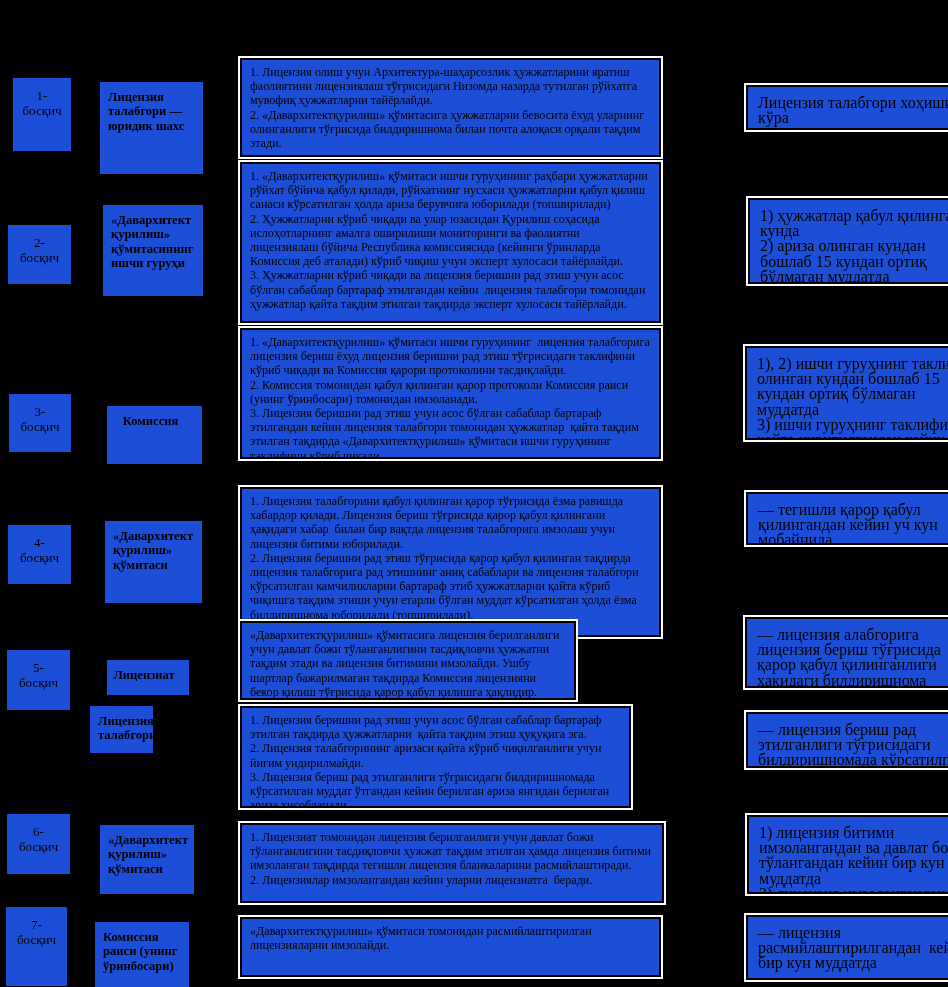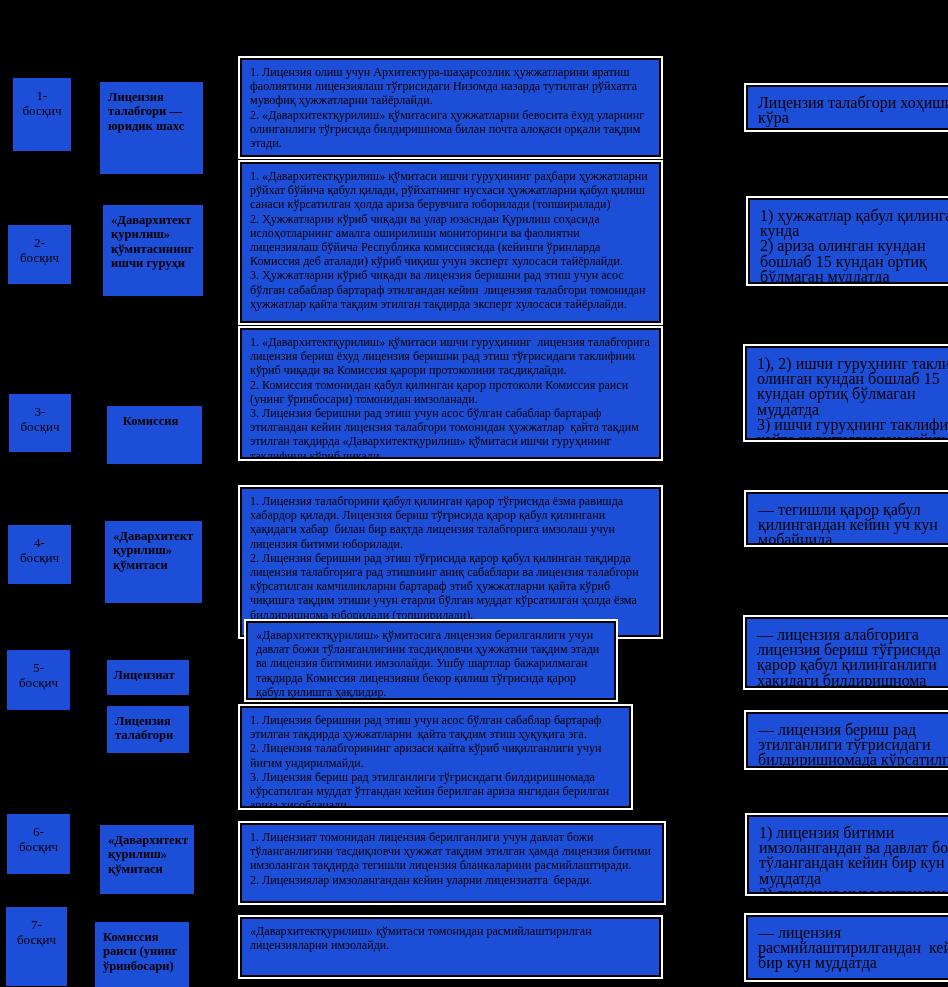--- a/index.html
+++ b/index.html
@@ -77,36 +77,36 @@
   <div class="box stage" style="left:7px;top:814px;width:63px;height:60px">6-
 босқич</div>
   <div class="box stage" style="left:6px;top:907px;width:61px;height:79px">7-
 босқич</div>
 
   <div class="box actor" style="left:100px;top:70px;width:103px;height:92px">Лицензия талабгори — юридик шахс</div>
   <div class="box actor" style="left:103px;top:193px;width:100px;height:91px">«Давархитект қурилиш» қўмитасининг ишчи гуруҳи</div>
   <div class="box actor center" style="left:107px;top:394px;width:95px;height:58px">Комиссия</div>
   <div class="box actor" style="left:105px;top:509px;width:97px;height:82px">«Давархитект қурилиш» қўмитаси</div>
   <div class="box actor center" style="left:107px;top:648px;width:82px;height:35px">Лицензиат</div>
-  <div class="box actor" style="left:107px;top:694px;width:82px;height:47px">Лицензия талабгори</div>
+  <div class="box actor" style="left:90px;top:694px;width:63px;height:47px">Лицензия талабгори</div>
   <div class="box actor" style="left:100px;top:813px;width:94px;height:69px">«Давархитект қурилиш» қўмитаси</div>
   <div class="box actor" style="left:95px;top:910px;width:94px;height:71px">Комиссия раиси (унинг ўринбосари)</div>
 
   <div class="box action" style="left:240px;top:58px;width:421px;height:99px">1. Лицензия олиш учун Архитектура-шаҳарсозлик ҳужжатларини яратиш фаолиятини лицензиялаш тўғрисидаги Низомда назарда тутилган рўйхатга мувофиқ ҳужжатларни тайёрлайди.
 2. «Давархитектқурилиш» қўмитасига ҳужжатларни бевосита ёхуд уларнинг олинганлиги тўғрисида билдиришнома билан почта алоқаси орқали тақдим этади.</div>
   <div class="box action" style="left:240px;top:162px;width:421px;height:161px">1. «Давархитектқурилиш» қўмитаси ишчи гуруҳининг раҳбари ҳужжатларни рўйхат бўйича қабул қилади, рўйхатнинг нусхаси ҳужжатларни қабул қилиш санаси кўрсатилган ҳолда ариза берувчига юборилади (топширилади)
 2. Ҳужжатларни кўриб чиқади ва улар юзасидан Қурилиш соҳасида ислоҳотларнинг амалга оширилиши мониторинги ва фаолиятни лицензиялаш бўйича Республика комиссиясида (кейинги ўринларда Комиссия деб аталади) кўриб чиқиш учун эксперт хулосаси тайёрлайди.
 3. Ҳужжатларни кўриб чиқади ва лицензия беришни рад этиш учун асос бўлган сабаблар бартараф этилгандан кейин  лицензия талабгори томонидан ҳужжатлар қайта тақдим этилган тақдирда эксперт хулосаси тайёрлайди.</div>
   <div class="box action" style="left:240px;top:328px;width:421px;height:131px">1. «Давархитектқурилиш» қўмитаси ишчи гуруҳининг  лицензия талабгорига лицензия бериш ёхуд лицензия беришни рад этиш тўғрисидаги таклифини кўриб чиқади ва Комиссия қарори протоколини тасдиқлайди.
 2. Комиссия томонидан қабул қилинган қарор протоколи Комиссия раиси (унинг ўринбосари) томонидан имзоланади.
 3. Лицензия беришни рад этиш учун асос бўлган сабаблар бартараф этилгандан кейин лицензия талабгори томонидан ҳужжатлар  қайта тақдим этилган тақдирда «Давархитектқурилиш» қўмитаси ишчи гуруҳининг таклифини кўриб чиқади.</div>
   <div class="box action" style="left:240px;top:487px;width:421px;height:150px">1. Лицензия талабгорини қабул қилинган қарор тўғрисида ёзма равишда хабардор қилади. Лицензия бериш тўғрисида қарор қабул қилингани ҳақидаги хабар  билан бир вақтда лицензия талабгорига имзолаш учун лицензия битими юборилади.
 2. Лицензия беришни рад этиш тўғрисида қарор қабул қилинган тақдирда лицензия талабгорига рад этишнинг аниқ сабаблари ва лицензия талабгори кўрсатилган камчиликларни бартараф этиб ҳужжатларни қайта кўриб чиқишга тақдим этиши учун етарли бўлган муддат кўрсатилган ҳолда ёзма билдиришнома юборилади (топширилади).
 3.Реестрга тегишли ёзувни ёзиб қўяди.</div>
-  <div class="box action" style="left:246px;top:621px;width:370px;height:79px">«Давархитектқурилиш» қўмитасига лицензия берилганлиги учун давлат божи тўланганлигини тасдиқловчи ҳужжатни тақдим этади ва лицензия битимини имзолайди. Ушбу шартлар бажарилмаган тақдирда Комиссия лицензияни бекор қилиш тўғрисида қарор қабул қилишга ҳақлидир.</div>
+  <div class="box action" style="left:240px;top:621px;width:336px;height:79px">«Давархитектқурилиш» қўмитасига лицензия берилганлиги учун давлат божи тўланганлигини тасдиқловчи ҳужжатни тақдим этади ва лицензия битимини имзолайди. Ушбу шартлар бажарилмаган тақдирда Комиссия лицензияни бекор қилиш тўғрисида қарор қабул қилишга ҳақлидир.</div>
   <div class="box action" style="left:240px;top:706px;width:391px;height:102px">1. Лицензия беришни рад этиш учун асос бўлган сабаблар бартараф этилган тақдирда ҳужжатларни  қайта тақдим этиш ҳуқуқига эга.
 2. Лицензия талабгорининг аризаси қайта кўриб чиқилганлиги учун йиғим ундирилмайди.
 3. Лицензия бериш рад этилганлиги тўғрисидаги билдиришномада кўрсатилган муддат ўтгандан кейин берилган ариза янгидан берилган ариза ҳисобланади.</div>
   <div class="box action" style="left:240px;top:823px;width:424px;height:80px">1. Лицензиат томонидан лицензия берилганлиги учун давлат божи тўланганлигини тасдиқловчи ҳужжат тақдим этилган ҳамда лицензия битими имзоланган тақдирда тегишли лицензия бланкаларини расмийлаштиради.
 2. Лицензиялар имзолангандан кейин уларни лицензиатга  беради.</div>
   <div class="box action" style="left:240px;top:917px;width:421px;height:60px">«Давархитектқурилиш» қўмитаси томонидан расмийлаштирилган лицензияларни имзолайди.</div>
 
   <div class="box timing" style="left:701px;top:85px;width:244px;height:45px">Лицензия талабгори хоҳишига кўра</div>
   <div class="box timing" style="left:703px;top:198px;width:239px;height:86px">1) ҳужжатлар қабул қилинган кунда
 2) ариза олинган кундан бошлаб 15 кундан ортиқ бўлмаган муддатда

